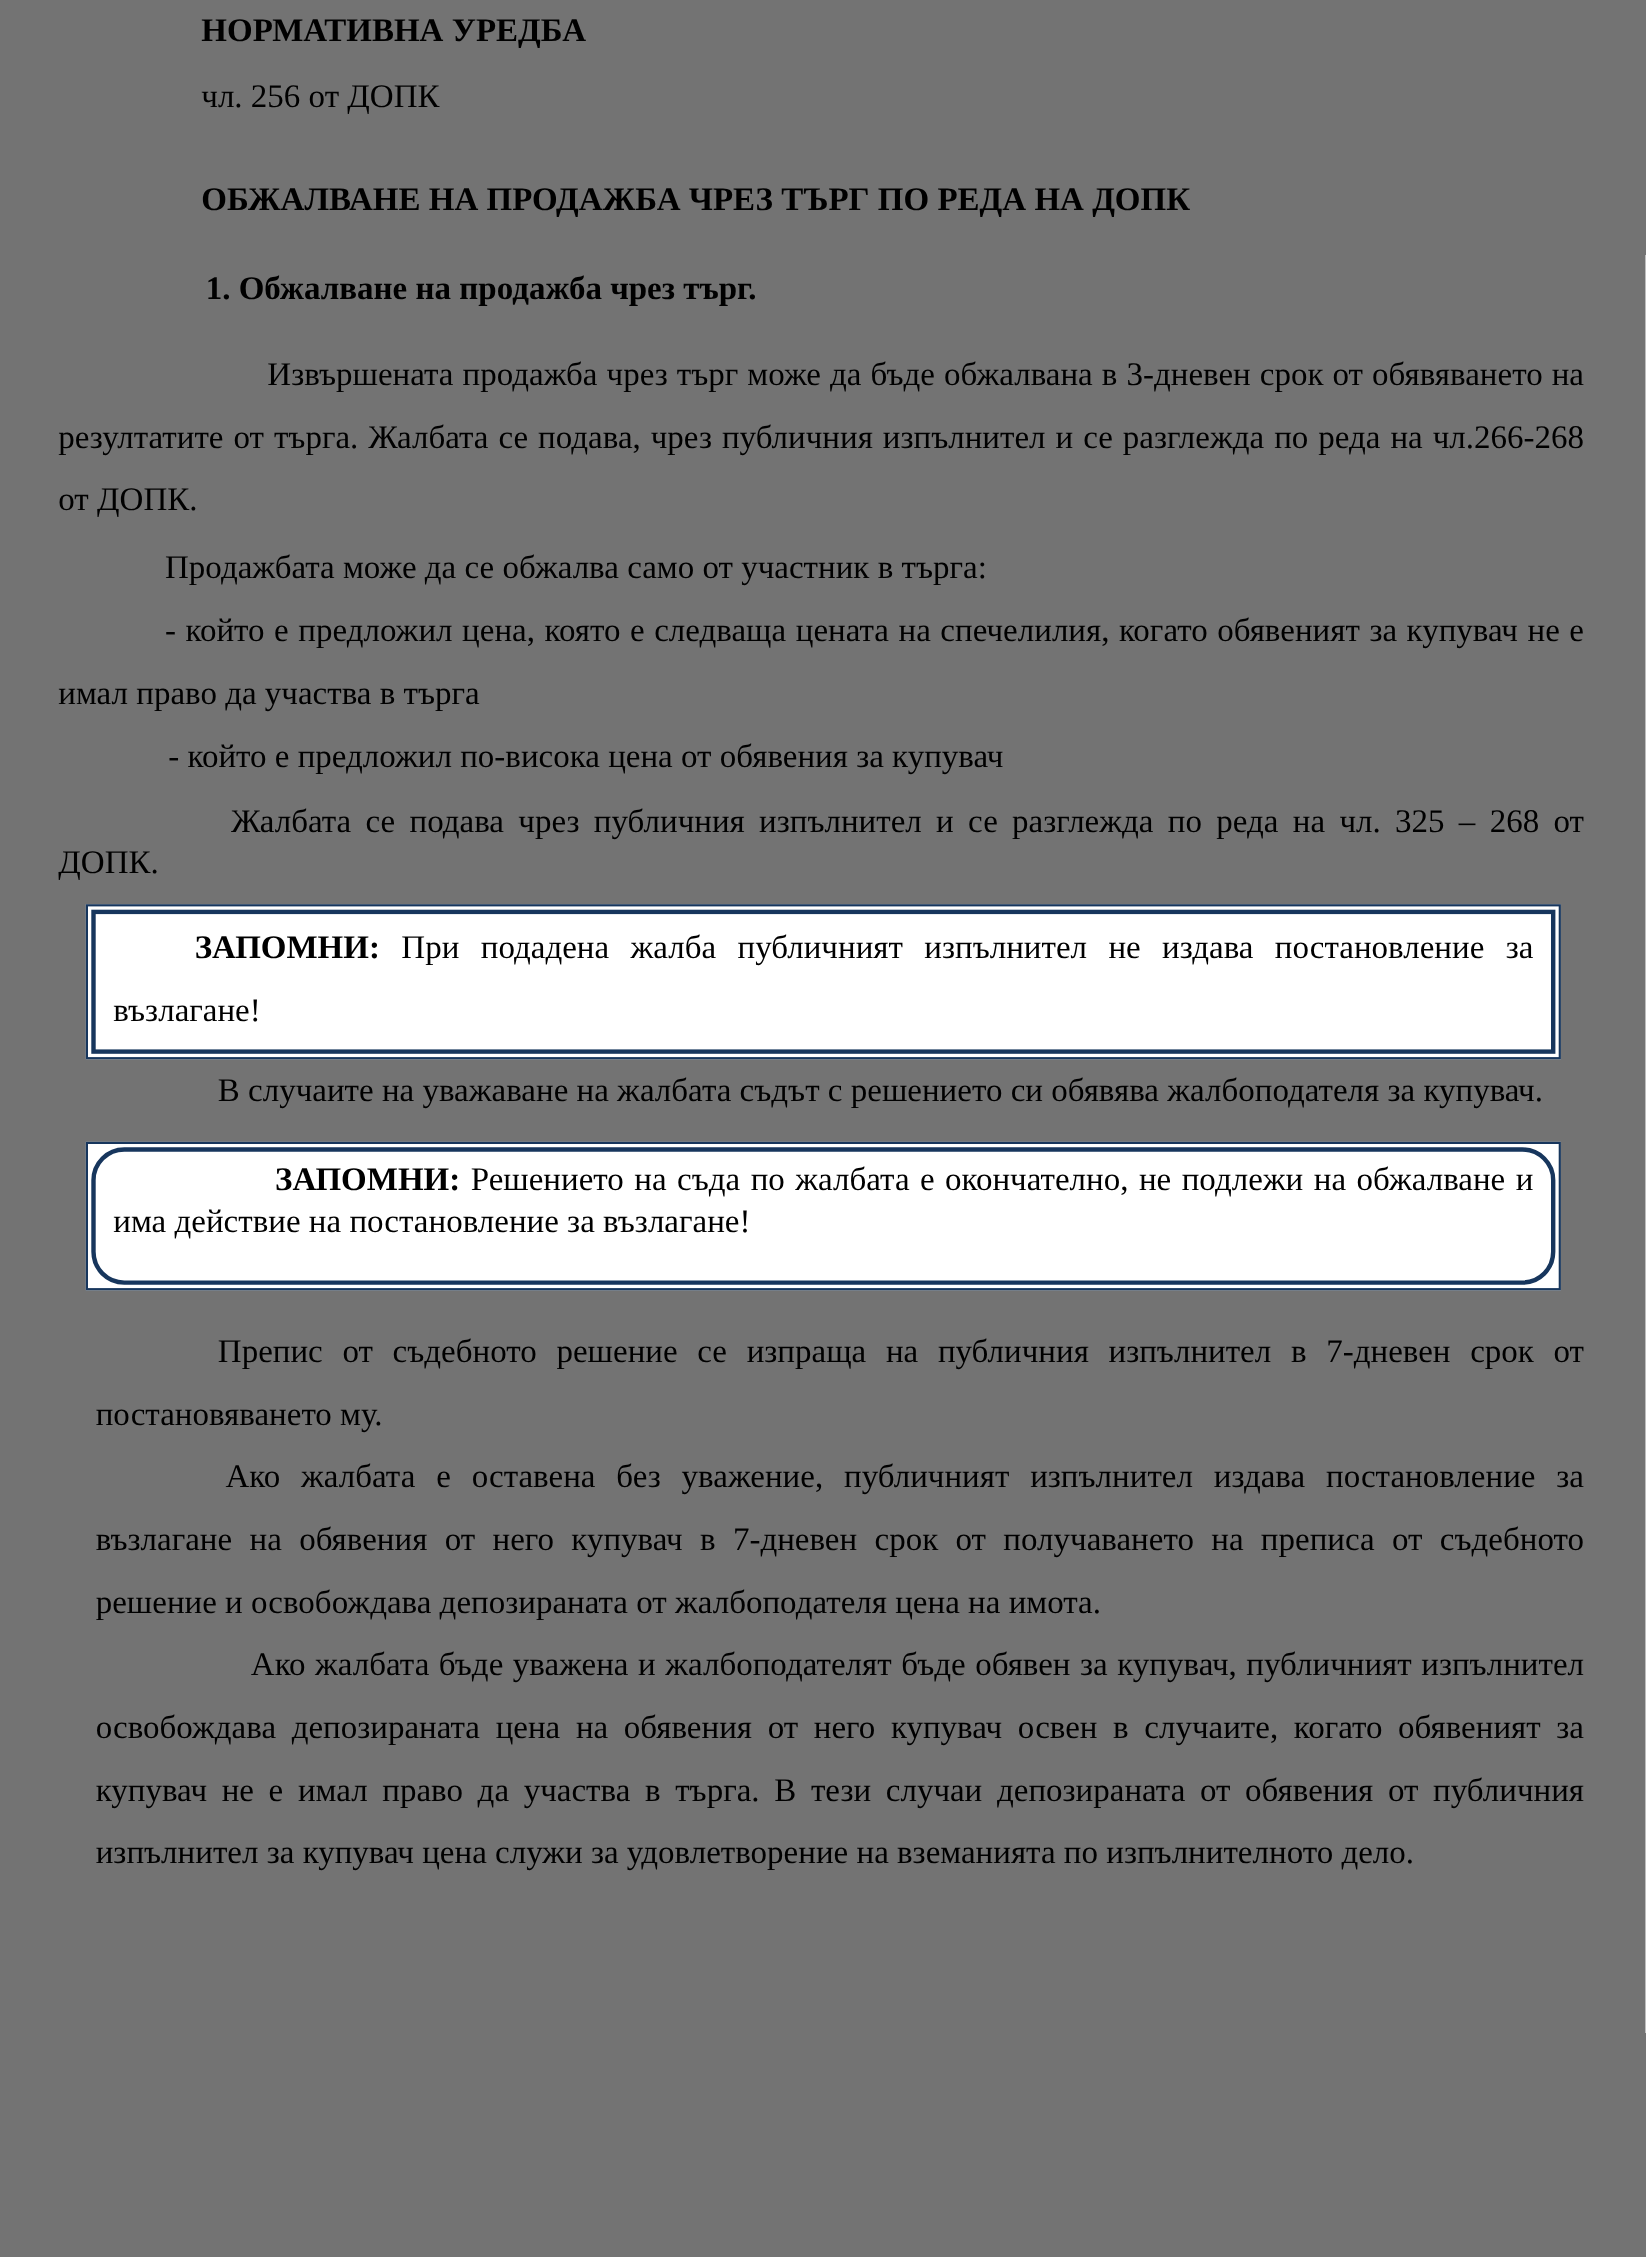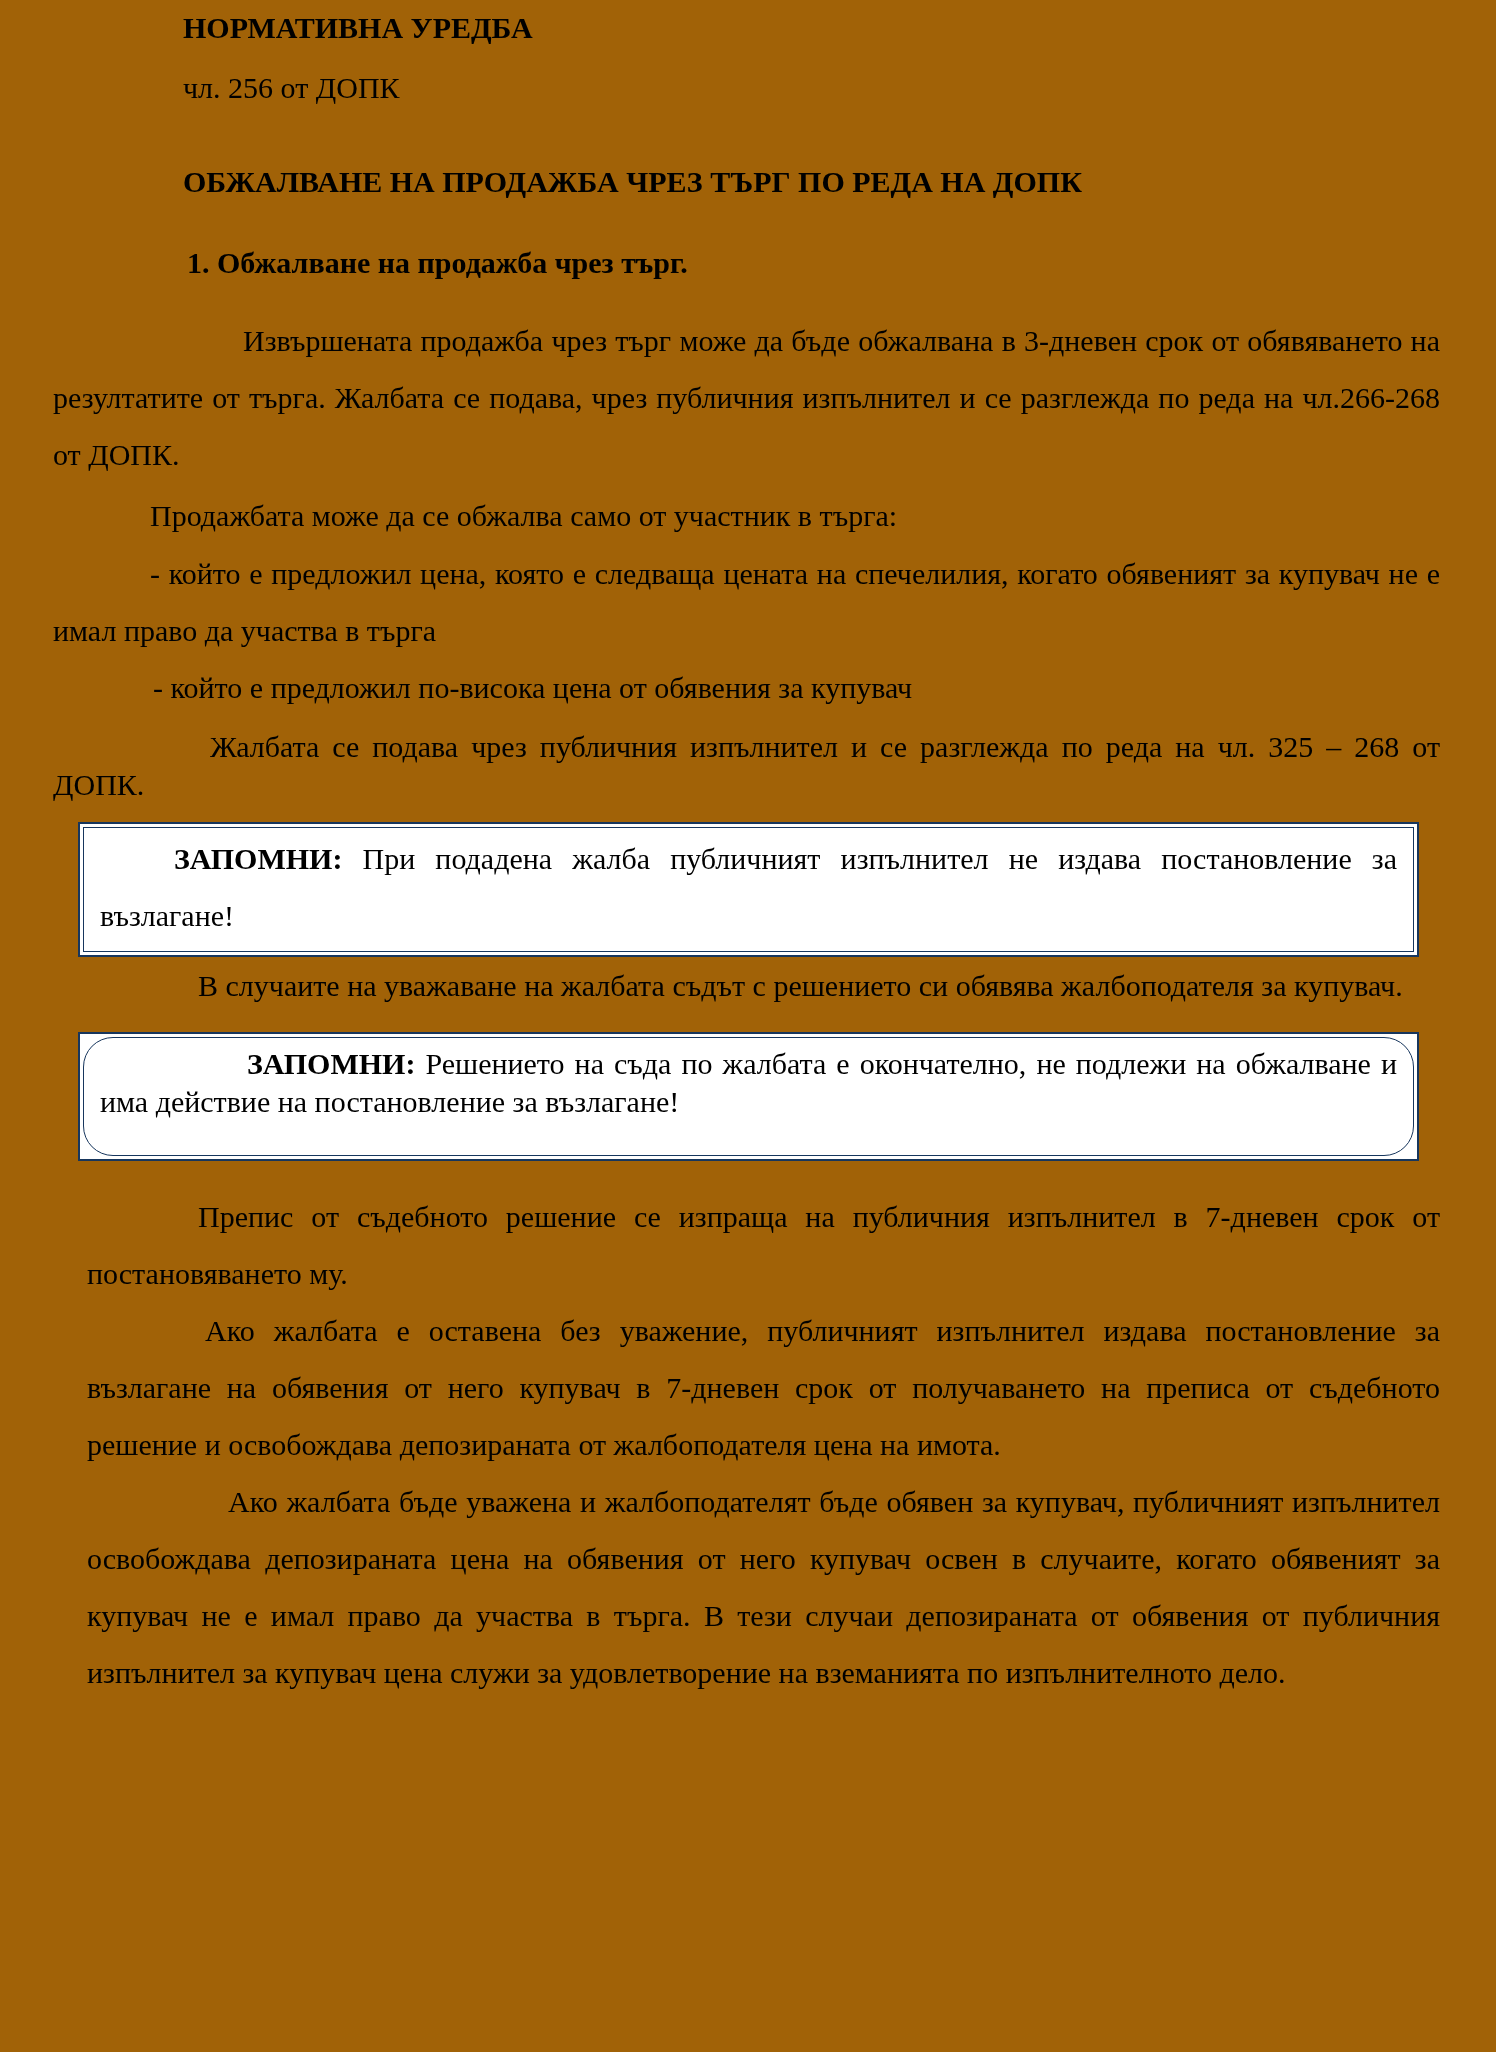--- a/index.html
+++ b/index.html
@@ -6,21 +6,21 @@
   body {
     width: 1496px; height: 2052px; overflow: hidden;
     font-family: "Liberation Serif", "DejaVu Serif", serif;
     color: #000000;
   }
   .page {
     box-sizing: border-box;
     width: 1496px; height: 2052px;
     padding: 9px 56px 0 53px;
     overflow: hidden;
-    background: #a16207;
+    background: #737373;
   }
   p { margin: 0; font-size: 30px; }
   .b    { font-weight: bold; }
   .just { text-align: justify; }
   .lh15 { line-height: 57px; }
   .lh1  { line-height: 38px; }
   .ml   { margin-left: 34px; }
 
   
   #h-norm  { line-height: 38px; font-weight: bold; text-indent: 130px; margin-top: 0; }
@@ -37,21 +37,21 @@
 
   
   .callout {
     box-sizing: border-box;
     width: 1341px;
     margin-left: 25px;
     border: 2px solid #17365D;
     padding: 3px;
     background: #ffffff;
   }
-  .callout-in { border: 1px solid #701a75; }
+  .callout-in { border: 4px solid #701a75; }
   #box1 { margin-top: 18px; }
   #box1 .callout-in { padding: 2px 16px 7px 16px; }
   #box1 p { text-indent: 74px; }
   #box2 { margin-top: 18px; }
   #box2 .callout-in { padding: 7px 16px 34px 16px; }
   #box2 p { text-indent: 147px; }
 
   #p-zhalbo { text-indent: 103px; margin-top: 17px; }
   #p-vslu   { text-indent: 111px; margin-top: 0; }
 

